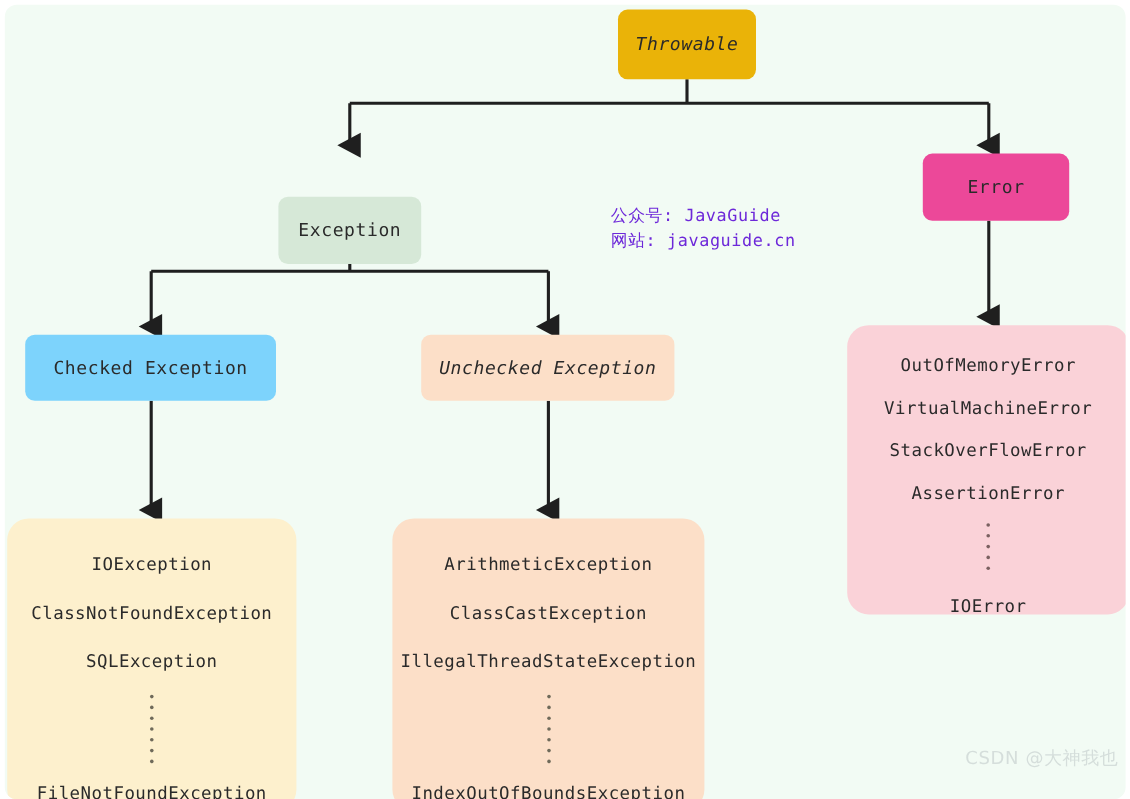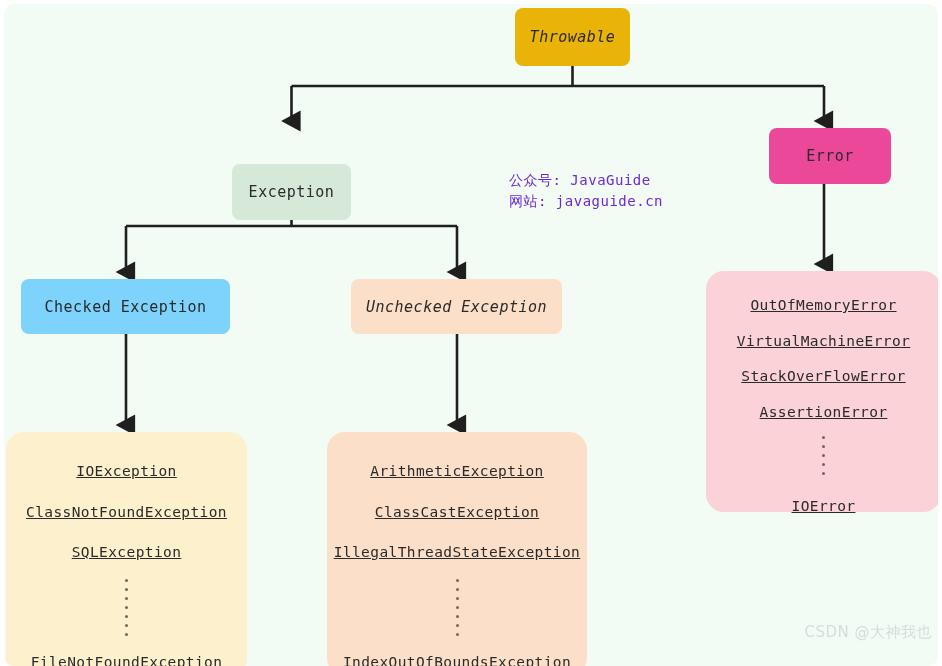--- a/index.html
+++ b/index.html
@@ -47,21 +47,20 @@
     white-space: nowrap;
   }
   .node .title {
     font-size: 15px;
     font-weight: 500;
   }
   .listbox {
     border-radius: 18px;
     padding-top: 6px;
     justify-content: flex-start;
-    text-decoration: underline;
   }
   .listbox .item {
     font-size: 14.5px;
     line-height: 1;
     letter-spacing: 0.4px;
     text-align: center;
   }
   .dots {
     display: flex;
     flex-direction: column;

